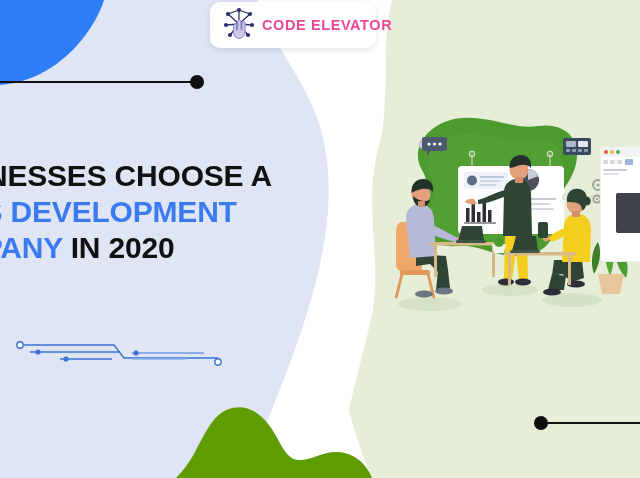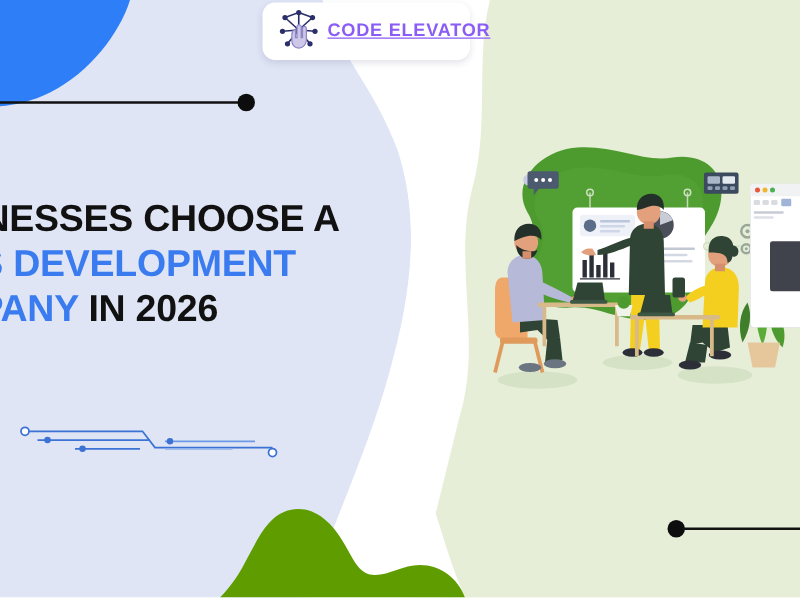--- a/index.html
+++ b/index.html
@@ -18,21 +18,21 @@
   .logo-badge{
     position:absolute;left:210px;top:2px;width:166px;height:46px;
     background:#ffffff;border-radius:10px;
     box-shadow:0 2px 6px rgba(40,50,90,.13);
     display:flex;align-items:center;gap:4px;padding:0 8px 0 10px;
     box-sizing:border-box;z-index:40;
   }
   .logo-mark{width:38px;height:38px;flex:0 0 38px;position:relative;}
   .logo-text{
     font-size:14.5px;font-weight:700;letter-spacing:.6px;
-    color:#8b5cf6;white-space:nowrap;line-height:1;text-decoration:underline;
+    color:#ec4899;white-space:nowrap;line-height:1;
   }
 
   
   .headline{
     position:absolute;left:-42px;top:158px;width:420px;z-index:30;
     font-weight:700;font-size:30px;line-height:36px;letter-spacing:-.2px;
     color:#111111;white-space:nowrap;
   }
   .headline .ln{display:block;}
   .accent{color:#3b7bf0;}
@@ -317,21 +317,21 @@
     <circle cx="12" cy="13" r="3.2" fill="#ffffff" stroke="#3b72d4" stroke-width="1.4"></circle>
     <circle cx="210" cy="30" r="3.2" fill="#ffffff" stroke="#3b72d4" stroke-width="1.4"></circle>
     <circle cx="30" cy="20" r="2.6" fill="#3b72d4"></circle>
     <circle cx="58" cy="27" r="2.6" fill="#3b72d4"></circle>
     <circle cx="128" cy="21" r="2.6" fill="#3b72d4"></circle>
   </svg>
 
   <div class="headline">
     <span class="ln">SINESSES CHOOSE A</span>
     <span class="ln accent">.JS DEVELOPMENT</span>
-    <span class="ln"><span class="accent">MPANY</span><span> IN 2026</span></span>
+    <span class="ln"><span class="accent">MPANY</span><span> IN 2020</span></span>
   </div>
 
   <div class="logo-badge">
     <span class="logo-mark">
       <svg viewBox="0 0 38 38" width="38" height="38">
         <g stroke="#2a2f6b" stroke-width="1.3" fill="none">
           <line x1="19" y1="18" x2="8" y2="8"></line>
           <line x1="19" y1="18" x2="30" y2="8"></line>
           <line x1="19" y1="18" x2="6" y2="19"></line>
           <line x1="19" y1="18" x2="32" y2="19"></line>

